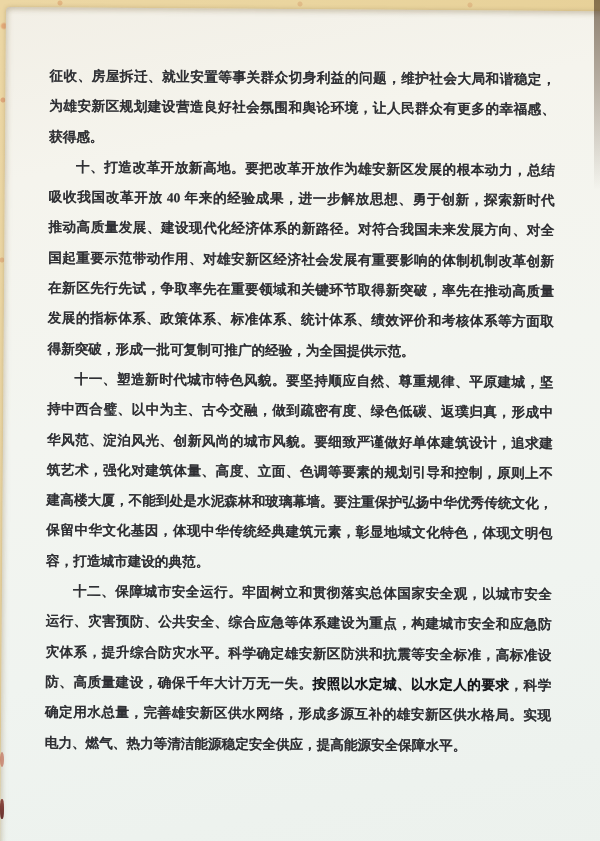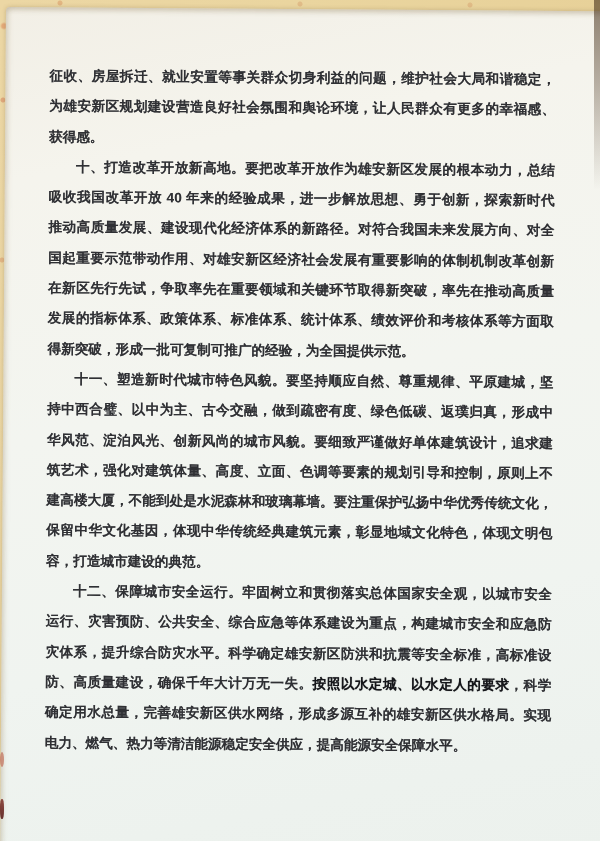--- a/index.html
+++ b/index.html
@@ -6,21 +6,21 @@
   .frame{
     position:relative;width:600px;height:841px;overflow:hidden;
     background:
       radial-gradient(circle 3px at 3px 100px, rgba(214,130,90,.55) 0 2px, transparent 3px),
       radial-gradient(circle 3px at 2px 260px, rgba(214,140,95,.45) 0 2px, transparent 3px),
       radial-gradient(circle 4px at 4px 26px,  rgba(222,140,92,.6) 0 2px, transparent 4px),
       radial-gradient(circle 3px at 60px 3px,  rgba(216,148,96,.5) 0 2px, transparent 3px),
       radial-gradient(circle 3px at 300px 4px, rgba(210,150,100,.4) 0 2px, transparent 3px),
       radial-gradient(circle 3px at 470px 5px, rgba(210,150,100,.4) 0 2px, transparent 3px),
       linear-gradient(100deg, var(--bg-tan) 0%, #ead59f 40%, #e6cf96 100%);
-    font-family:Liberation Sans, sans-serif;
+    font-family:Liberation Serif, serif;
   }
   .paper{
     position:absolute;left:6px;top:7px;width:606px;height:848px;
     transform:rotate(0.4deg);transform-origin:0 0;
     border-radius:4px 2px 0 0;
     background:linear-gradient(168deg,
       #f2efe6 0%, #f5f4ed 18%, var(--paper) 45%,
       #f0f4f0 70%, #edf2ee 88%, #ecf1ed 100%);
     box-shadow:
       inset 0 3px 5px rgba(135,115,75,.28),

